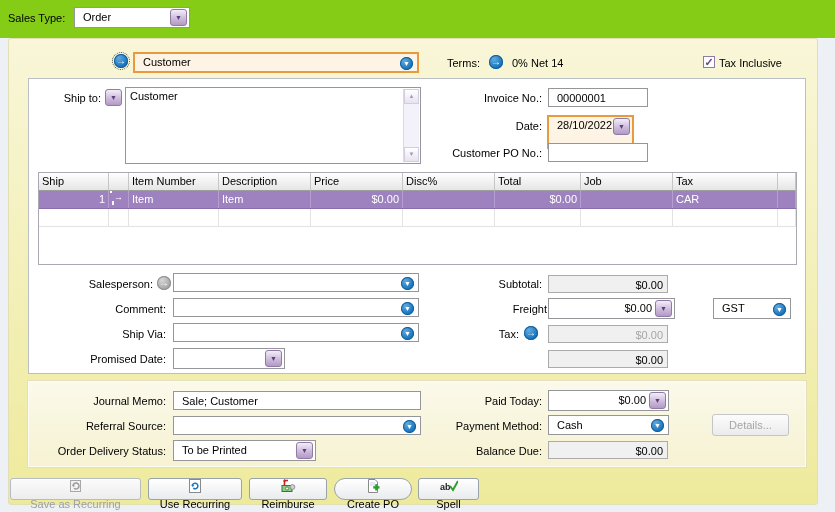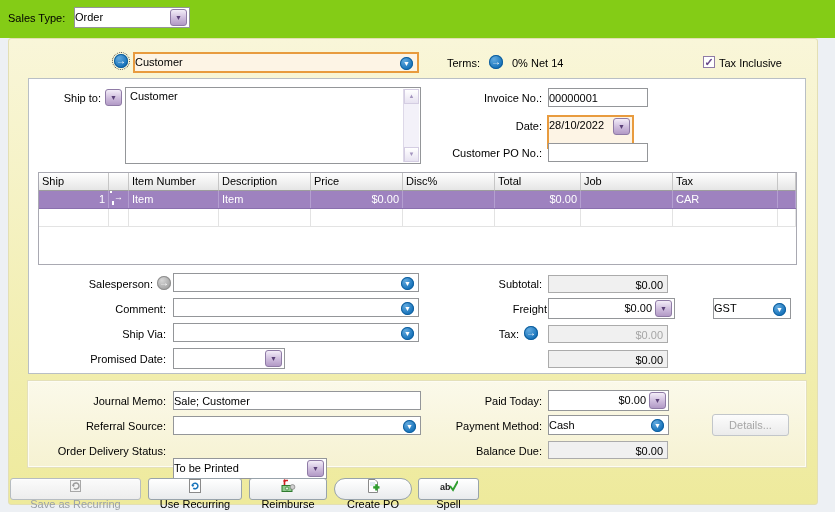--- a/index.html
+++ b/index.html
@@ -30,21 +30,21 @@
   
   #memo-panel{
     left:28px;top:381px;width:778px;height:86px;
     background:linear-gradient(#fbf9ea,#f6f2d2);
     border:1px solid #fdfcf4;box-shadow:0 0 0 1px #e4e0ba;box-sizing:border-box;
   }
 
   
   .field{
     position:absolute;background:#fff;border:1px solid #949699;box-sizing:border-box;
-    line-height:17px;padding:1px 4px 0 0;white-space:nowrap;overflow:hidden;
+    line-height:17px;padding:1px 4px 0 8px;white-space:nowrap;overflow:hidden;
   }
   .field.ro{background:#f0f0f0;border-color:#ababab;}
   .field.focus{border:2px solid #e89b3e;background:#fdf4e5;padding-top:0;}
   .field .val{display:inline-block;width:100%;}
   .dim{color:#a6a6a6;}
 
   
   .pbtn{
     position:absolute;width:17px;height:17px;border:1px solid #8f7ba6;border-radius:3px;
     background:linear-gradient(#f3edf8,#cdbbdc 55%,#b29ac6);box-sizing:border-box;
@@ -288,21 +288,21 @@
     <span class="val">Sale; Customer</span>
   </div>
 
   <span class="lbl r" style="left:-8px;top:38px;width:145px;">Referral Source:</span>
   <div class="field" style="left:144px;top:34px;width:248px;height:19px;">
     <span class="val"></span>
     <span class="bdd inside"></span>
   </div>
 
   <span class="lbl r" style="left:-8px;top:63px;width:145px;">Order Delivery Status:</span>
-  <div class="field" style="left:144px;top:76px;width:154px;height:21px;">
+  <div class="field" style="left:144px;top:58px;width:143px;height:21px;">
     <span class="val">To be Printed</span>
     <span class="pbtn inside"></span>
   </div>
 
   <span class="lbl r" style="left:372px;top:13px;width:141px;">Paid Today:</span>
   <div class="field" style="left:519px;top:8px;width:121px;height:21px;padding-right:22px;">
     <span class="val r">$0.00</span>
     <span class="pbtn inside"></span>
   </div>
 

